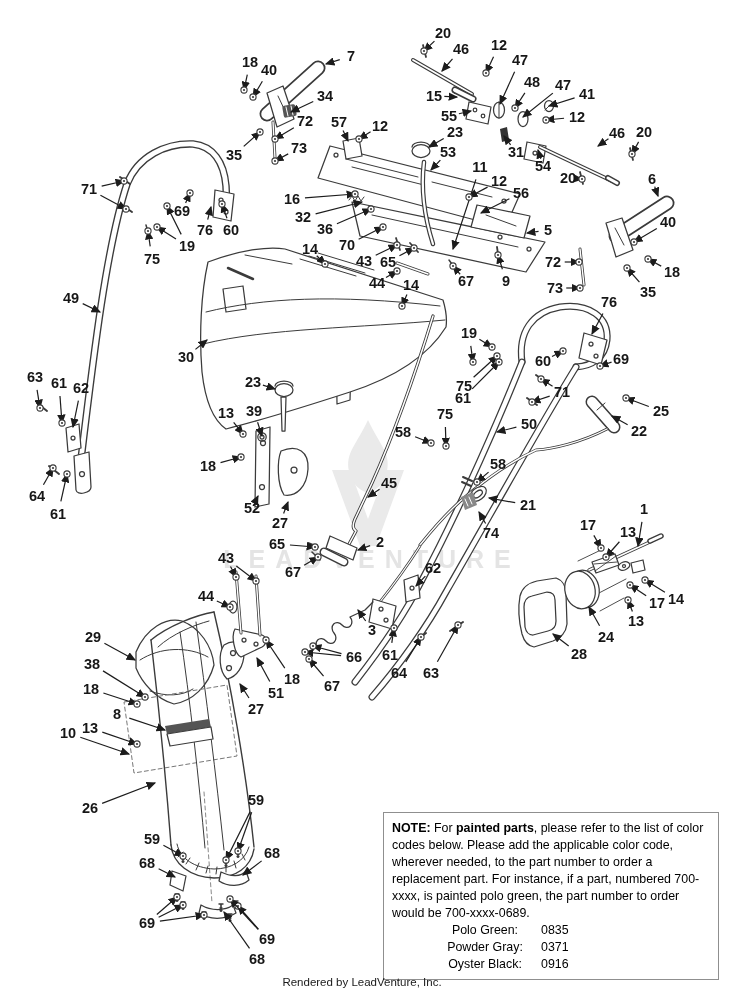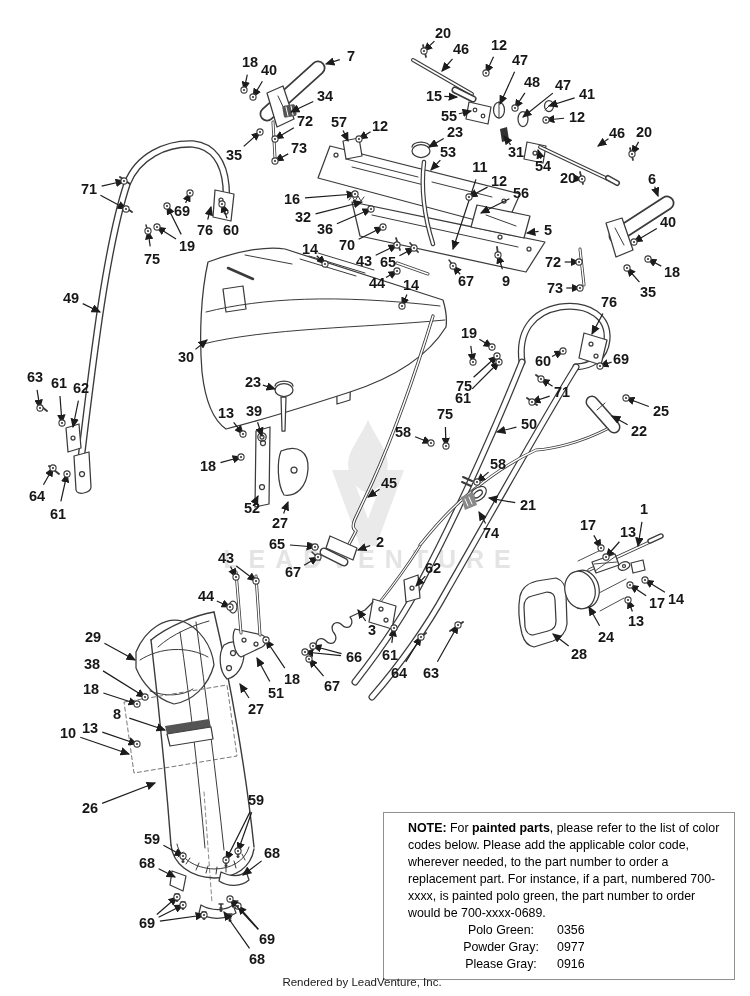--- a/index.html
+++ b/index.html
@@ -1,21 +1,21 @@
 <!DOCTYPE html>
 <html><head>
 <meta charset="utf-8">
 <style>
   html,body{margin:0;padding:0;background:#fff;}
   #page{position:relative;width:750px;height:996px;background:#fff;overflow:hidden;
         font-family:"Liberation Sans", sans-serif;}
   #art{position:absolute;left:0;top:0;}
   .callout-text{font-family:"Liberation Sans", sans-serif;font-weight:bold;font-size:14.5px;fill:#161616;}
   .wm-text{font-family:"Liberation Sans", sans-serif;font-size:25px;letter-spacing:10px;fill:#e4e4e4;font-weight:bold;}
-  #note-box{position:absolute;left:383px;top:812px;width:318px;padding:7px 8px 6px 24px;
+  #note-box{position:absolute;left:383px;top:812px;width:318px;padding:7px 8px 6px 8px;
             border:1.4px solid #8f8f8f;background:#fff;font-size:12.4px;line-height:17px;color:#000;}
   #note-box b{font-weight:bold;}
   .color-row{display:flex;margin-left:37px;text-align:center;}
   .color-name{width:112px;}
   .color-code{}
   #footer{position:absolute;left:0;top:976px;width:724px;text-align:center;
           font-size:11.5px;color:#1a1a1a;letter-spacing:0px;}
 </style>
 </head>
 <body>
@@ -674,27 +674,27 @@
         <circle cx="632" cy="154" r="1.1" fill="#3b3b3b" stroke="none"></circle>
         <text x="644" y="137" text-anchor="middle" class="callout-text">20</text>
       </g>
   </svg>
 
   <div id="note-box">
     <p id="note-text" style="margin:0;"><b>NOTE:</b><span> For </span><b>painted parts</b><span>, please refer to the list of color codes below. Please add the applicable color code, wherever needed, to the part number to order a replacement part. For instance, if a part, numbered 700-xxxx, is painted polo green, the part number to order would be 700-xxxx-0689.</span></p>
     <div id="color-rows">
       <div class="color-row">
         <span class="color-name">Polo Green:</span>
-        <span class="color-code">0356</span>
+        <span class="color-code">0835</span>
       </div>
       <div class="color-row">
         <span class="color-name">Powder Gray:</span>
-        <span class="color-code">0977</span>
+        <span class="color-code">0371</span>
       </div>
       <div class="color-row">
-        <span class="color-name">Please Gray:</span>
+        <span class="color-name">Oyster Black:</span>
         <span class="color-code">0916</span>
       </div>
     </div>
   </div>
 
   <div id="footer">Rendered by LeadVenture, Inc.</div>
 </div>
 
 </body></html>

